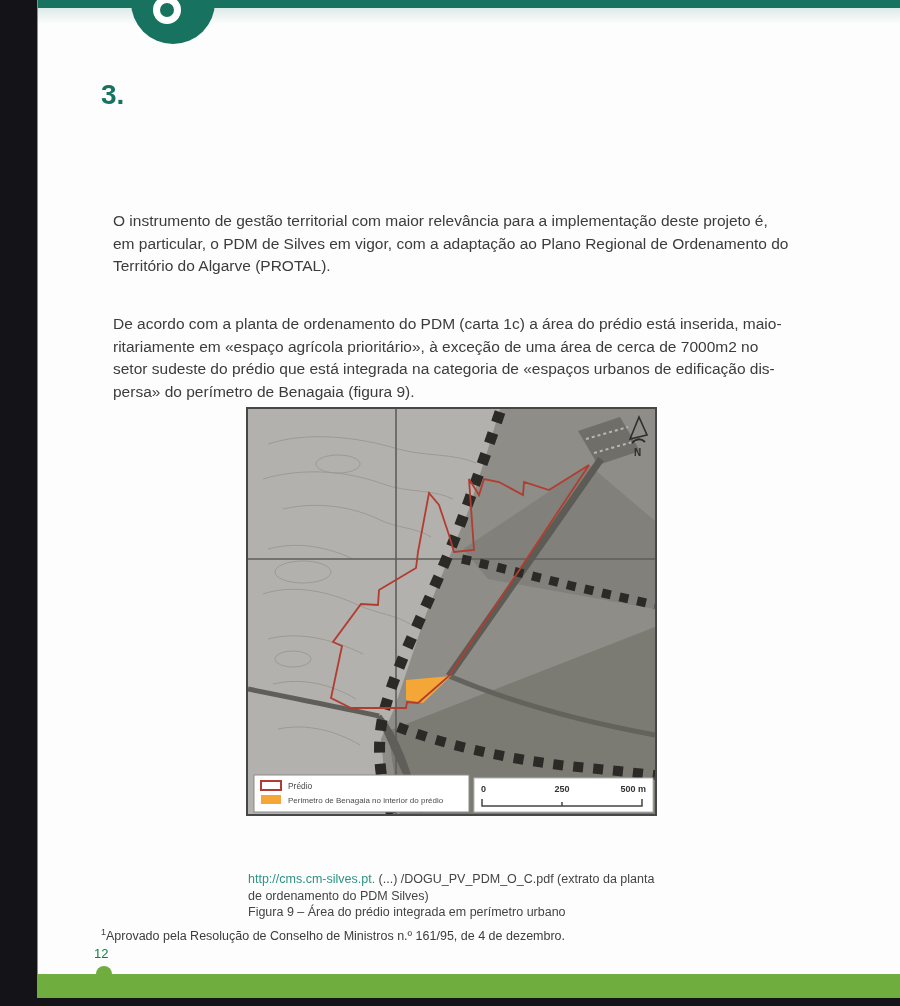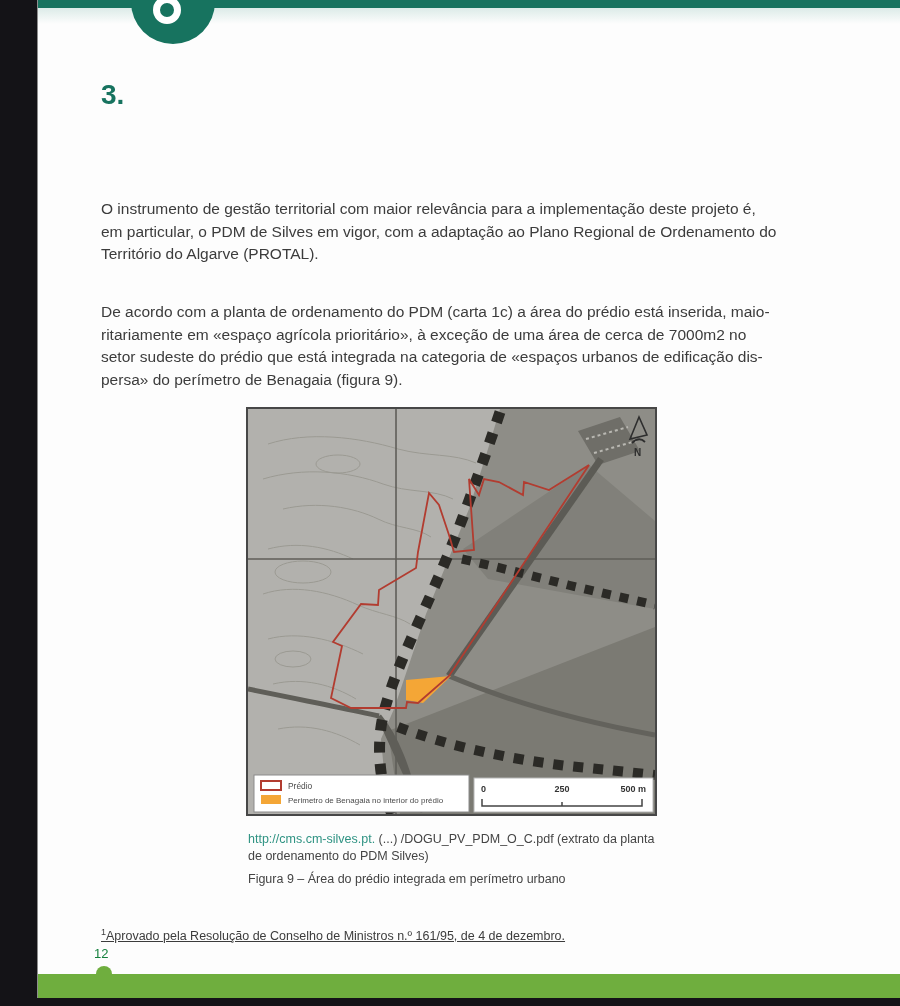--- a/index.html
+++ b/index.html
@@ -40,45 +40,45 @@
     position:absolute;left:63px;top:74px;width:710px;
     display:flex;
     color:#17735f;
     font-weight:bold;
     font-size:28px;line-height:42px;
   }
   .heading .h-num{width:47px;flex:none;}
   .heading .h-text{white-space:pre-line;}
   .para{
     position:absolute;left:63px;width:718px;
-    margin:0;
+    margin:12px;
     color:#3c3c3c;
     font-size:15.5px;line-height:22.5px;
     white-space:pre-line;
   }
   .p1{top:198px;}
   .p2{top:301px;}
   .figure{
     position:absolute;left:208px;top:407px;
     width:407px;height:405px;
     border:2px solid #474747;
     background:#b2b1ad;
   }
   .figure svg{display:block;}
   .caption{
-    position:absolute;left:210px;top:831px;width:440px;
+    position:absolute;left:210px;top:871px;width:440px;
     color:#444444;
     font-size:12.5px;line-height:16.5px;
   }
   .cap-link{color:#2f9383;}
   .cap-rest{white-space:pre-line;}
-  .cap-figura{margin-top:7px;}
+  .cap-figura{margin-top:0px;}
   .footnote{
     position:absolute;left:63px;top:927px;width:700px;
-    color:#3c3c3c;font-size:12.5px;text-decoration:underline;
+    color:#3c3c3c;font-size:12.5px;
   }
   .footnote sup{font-size:9px;}
   .pagenum{
     position:absolute;left:56px;top:946px;
     color:#15803d;font-size:13px;
   }
   .bump{
     position:absolute;left:58px;top:966px;width:16px;height:16px;
     border-radius:50%;background:#6fae3e;
   }

